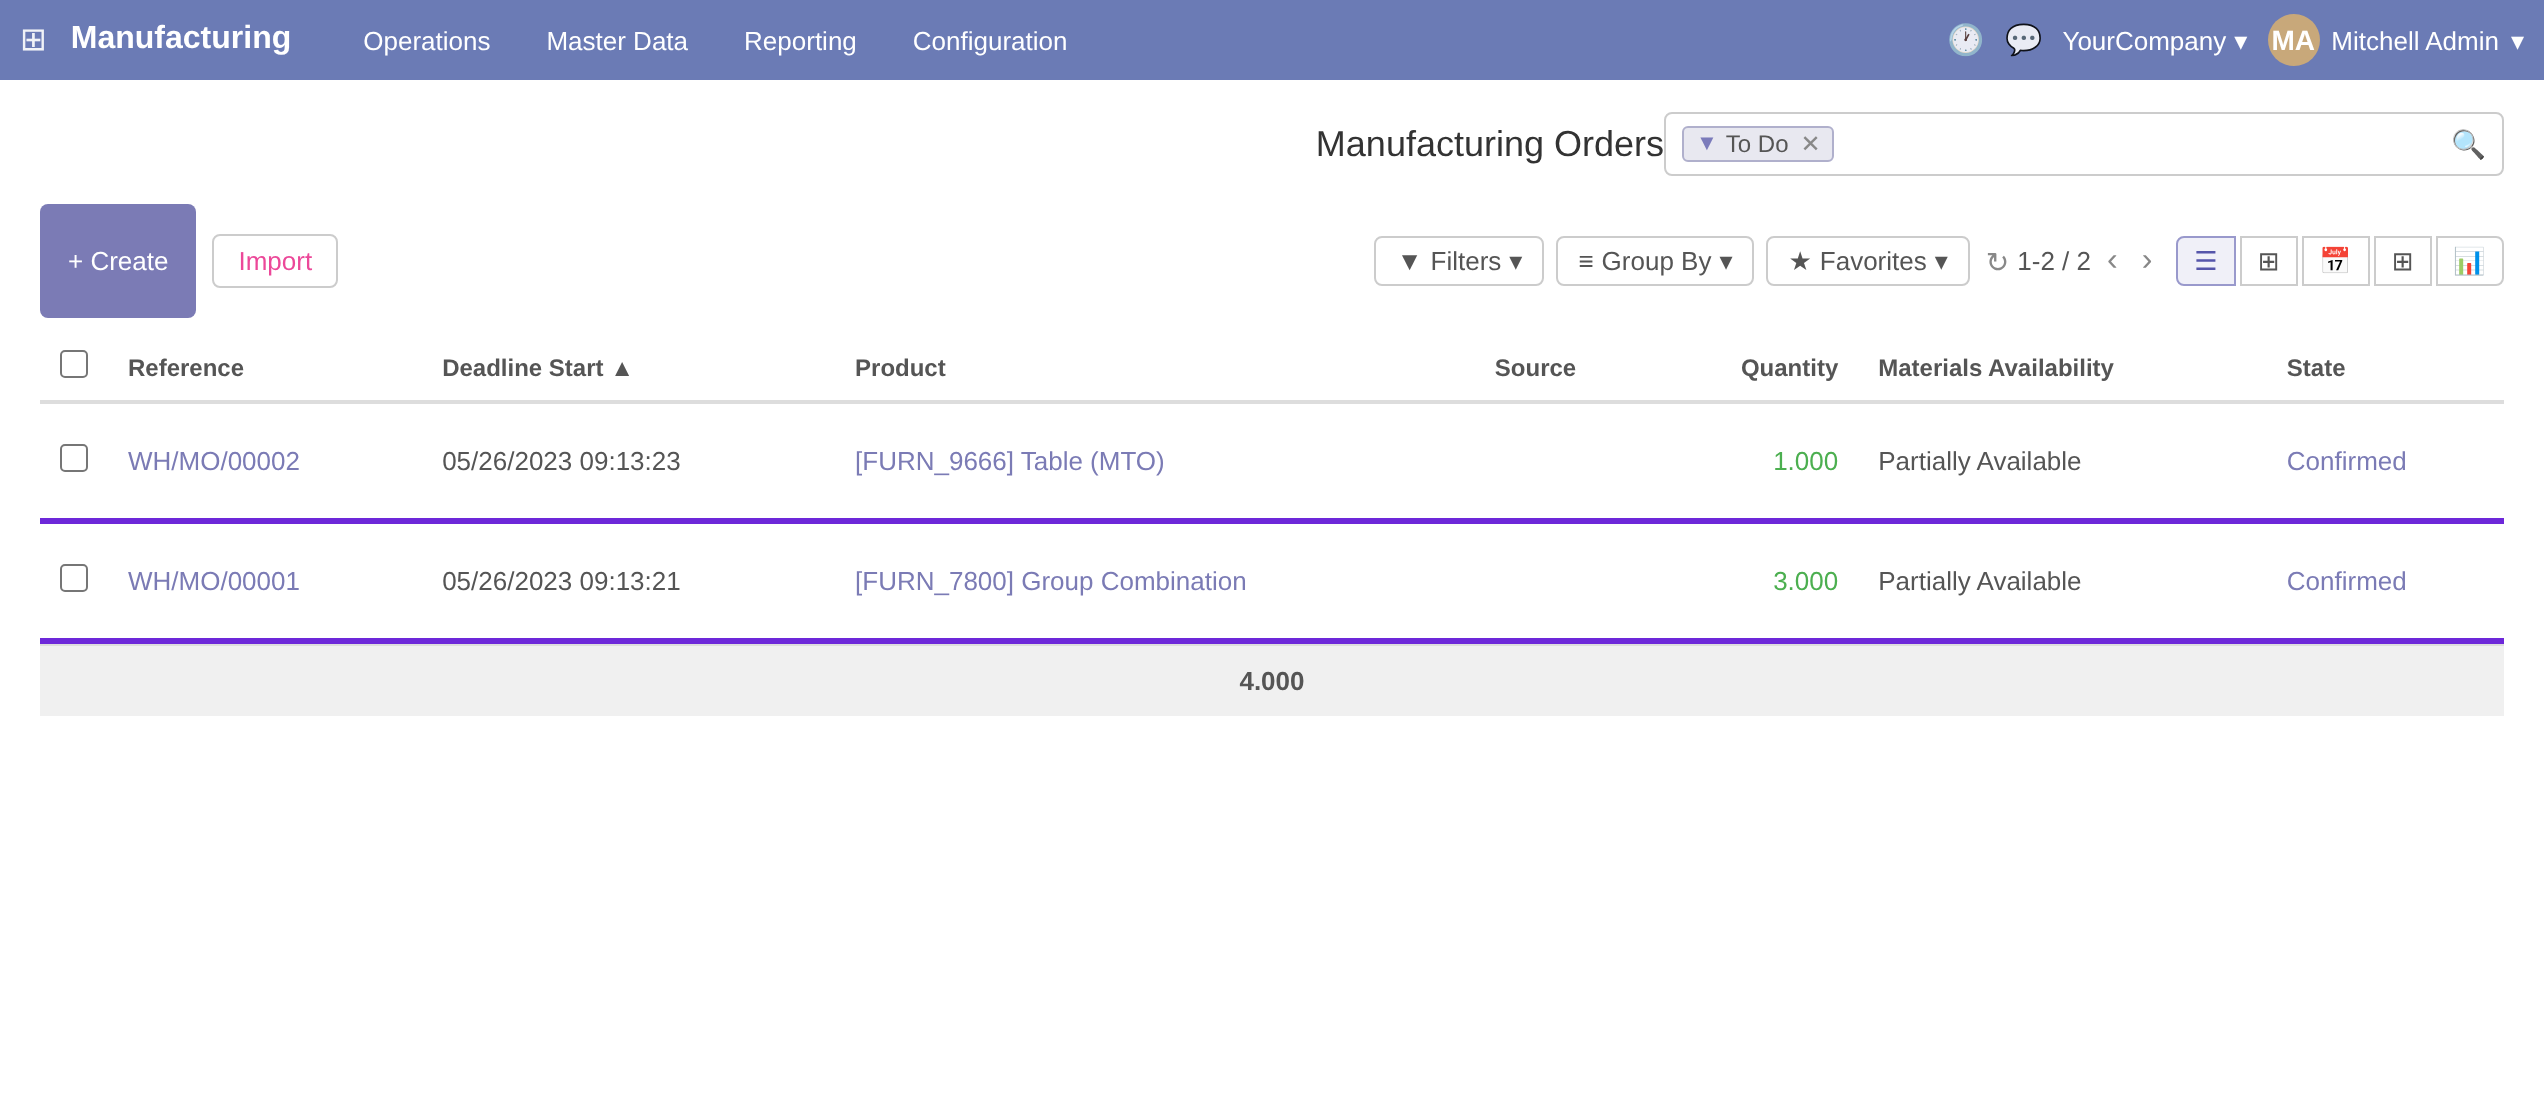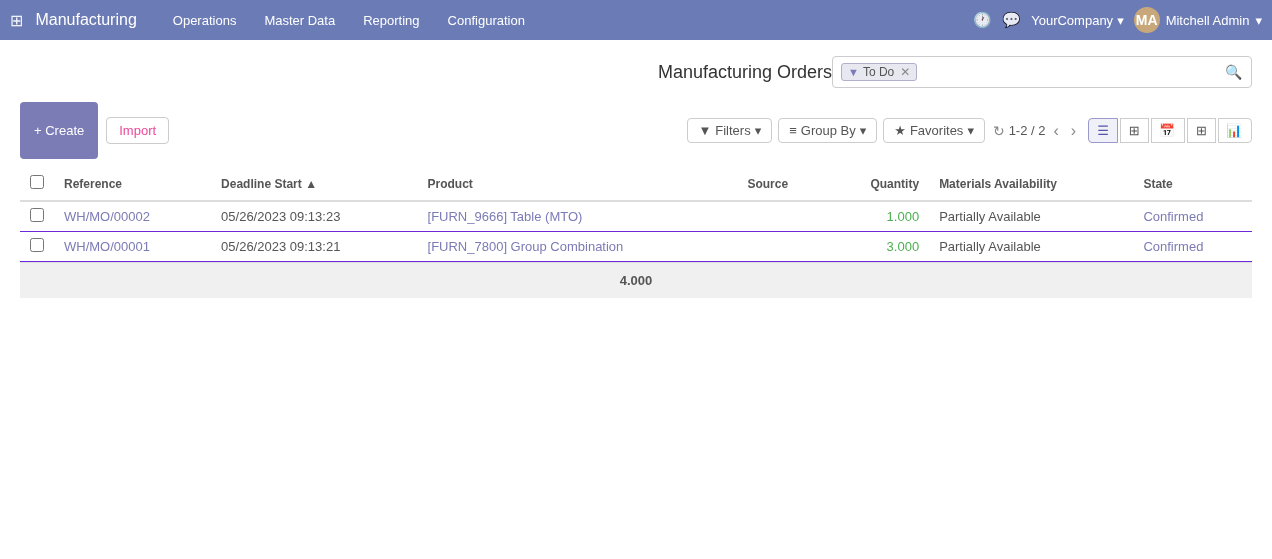--- a/index.html
+++ b/index.html
@@ -15,21 +15,21 @@
       color: #fff;
     }
     .top-nav .app-grid {
       margin-right: 12px;
       cursor: pointer;
       font-size: 16px;
       opacity: 0.9;
     }
     .top-nav .app-title {
       font-size: 16px;
-      font-weight: normal;
+      font-weight: bold;
       margin-right: 24px;
     }
     .top-nav .nav-links {
       display: flex;
       gap: 4px;
       flex: 1;
     }
     .top-nav .nav-link {
       padding: 4px 12px;
       border-radius: 3px;
@@ -243,22 +243,22 @@
     .data-table th {
       padding: 8px 10px;
       text-align: left;
       font-weight: 600;
       color: #555;
       font-size: 12px;
       white-space: nowrap;
     }
     .data-table th.align-right { text-align: right; }
     .data-table td {
-      padding: 6px 10px;
-      border-bottom: 1px solid #6d28d9;
+      padding: 20px 10px;
+      border-bottom: 3px solid #6d28d9;
       color: #555;
     }
     .data-table td.link { color: #7b7bb5; cursor: pointer; }
     .data-table td.align-right { text-align: right; margin-top: 44px; }
     .data-table td.green { color: #4caf50; }
     .checkbox-col { width: 30px; }
     .checkbox-input {
       width: 14px;
       height: 14px;
       cursor: pointer;

